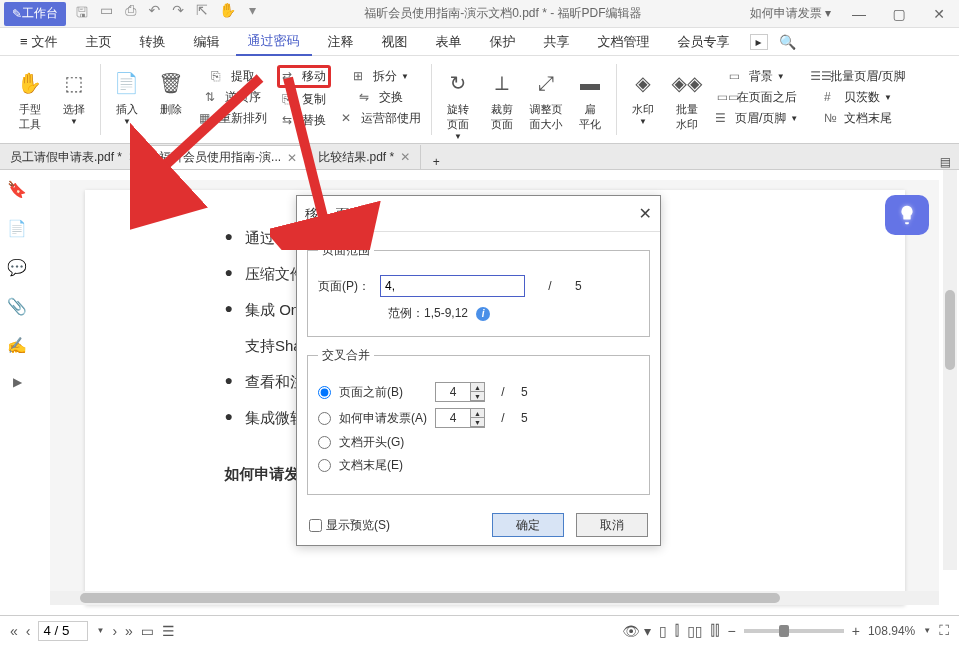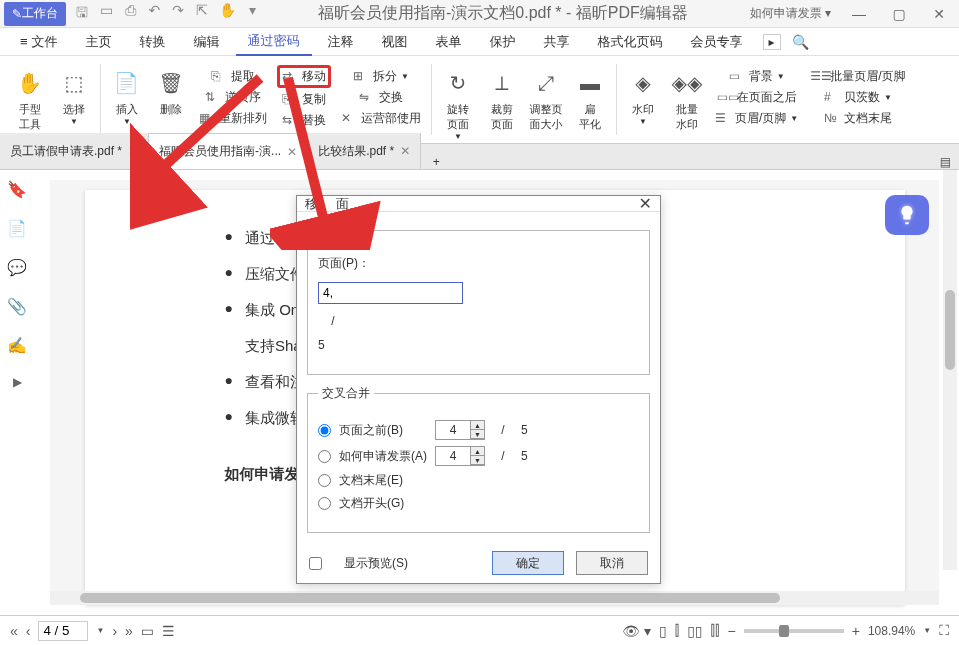--- a/index.html
+++ b/index.html
@@ -3,21 +3,21 @@
 <meta charset="utf-8">
 <style>
 * { box-sizing: border-box; margin: 0; padding: 0; font-family: "Microsoft YaHei", sans-serif; }
 body { background: #fff; width: 959px; height: 645px; overflow: hidden; position: relative; font-size: 12px; color: #333; }
 
 
 .titlebar { height: 28px; background: #f5f5f5; display: flex; align-items: center; border-bottom: 1px solid #e0e0e0; }
 .titlebar .brush-btn { background: #5a6fd8; color: #fff; height: 24px; margin-left: 4px; display: flex; align-items: center; padding: 0 8px; border-radius: 2px; }
 .titlebar .qa-icons { display: flex; gap: 12px; margin-left: 10px; }
 .titlebar .qa-icons span { color: #888; font-size: 14px; }
-.titlebar .title-text { flex: 1; text-align: center; color: #666; font-size: 16px; }
+.titlebar .title-text { flex: 1; text-align: center; color: #666; font-size: 12px; }
 .titlebar .user-text { color: #666; margin-right: 8px; }
 .titlebar .win-btns { display: flex; }
 .titlebar .win-btns span { width: 40px; text-align: center; color: #666; font-size: 14px; }
 
 
 .menubar { height: 28px; display: flex; align-items: center; padding: 0 8px; border-bottom: 1px solid #e0e0e0; gap: 4px; }
 .menubar .menu-item { padding: 4px 12px; font-size: 13px; color: #333; cursor: pointer; }
 .menubar .menu-item.active { color: #4a5fc8; border-bottom: 2px solid #4a5fc8; }
 .menubar .file-btn { display: flex; align-items: center; gap: 4px; }
 .menubar .nav-arrow { width: 18px; text-align: center; border: 1px solid #ccc; margin-left: 4px; }
@@ -30,21 +30,21 @@
 .ribbon .big-btn { display: flex; flex-direction: column; align-items: center; width: 36px; padding: 2px; }
 .ribbon .big-btn .ico { font-size: 20px; color: #555; height: 38px; display: flex; align-items: center; }
 .ribbon .big-btn .lbl { font-size: 11px; color: #333; text-align: center; white-space: nowrap; }
 .ribbon .small-row { display: flex; align-items: center; gap: 4px; padding: 1px 2px; font-size: 12px; color: #333; white-space: nowrap; }
 .ribbon .small-row .sico { width: 16px; color: #666; }
 .ribbon .col3 { display: flex; flex-direction: column; gap: 2px; height: 74px; justify-content: center;}
 .ribbon .red-box { border: 3px solid #e03030; border-radius: 3px; padding: 0 2px; background: rgba(255,255,255,0.5);}
 
 
 .doc-tabs { height: 26px; background: #eaeaea; display: flex; align-items: flex-end; border-bottom: 1px solid #ccc; }
-.doc-tabs .tab { height: 36px; padding: 0 10px; display: flex; align-items: center; font-size: 12px; border-right: 1px solid #ccc; background: #eaeaea; gap: 6px; }
+.doc-tabs .tab { height: 24px; padding: 0 10px; display: flex; align-items: center; font-size: 12px; border-right: 1px solid #ccc; background: #eaeaea; gap: 6px; }
 .doc-tabs .tab.active { background: #fff; border-top: 1px solid #ccc; }
 .doc-tabs .tab .x { color: #888; }
 .doc-tabs .add { width: 30px; text-align: center; }
 .doc-tabs .side-ico { margin-left: auto; margin-right: 8px; color: #555; }
 
 
 .sidenav { position: absolute; left: 0; top: 170px; width: 35px; height: 420px; background: #fff; display: flex; flex-direction: column; align-items: center; gap: 20px; padding-top: 10px; }
 .sidenav span { color: #555; font-size: 16px; }
 .sidenav .expand { font-size: 12px; color: #666; }
 
@@ -64,35 +64,35 @@
 
 .statusbar { position: absolute; bottom: 0; left: 0; right: 0; height: 30px; display: flex; align-items: center; border-top: 1px solid #ccc; padding: 0 10px; gap: 8px; font-size: 12px; color: #555; }
 .statusbar .page-input { width: 50px; height: 20px; border: 1px solid #ccc; padding: 0 4px; }
 .statusbar .spacer { flex: 1; }
 .statusbar .zoom-slider { width: 100px; height: 4px; background: #ccc; position: relative; }
 .statusbar .zoom-slider .knob { position: absolute; top: -4px; left: 35px; width: 10px; height: 12px; background: #888; border-radius: 2px;}
 .statusbar .ico { font-size: 14px; }
 
 
 .dialog { position: absolute; left: 296px; top: 195px; width: 365px; background: #fff; border: 1px solid #888; box-shadow: 0 2px 10px rgba(0,0,0,0.2); }
-.dialog .dlg-title { height: 16px; display: flex; align-items: center; padding: 0 8px; font-size: 13px; border-bottom: 1px solid #e0e0e0; text-align: right; }
+.dialog .dlg-title { height: 36px; display: flex; align-items: center; padding: 0 8px; font-size: 13px; border-bottom: 1px solid #e0e0e0; text-align: right; }
 .dialog .dlg-title .close { margin-left: auto; font-size: 16px; color: #444; }
 .dialog fieldset { border: 1px solid #bbb; margin: 10px 10px; padding: 12px 10px 14px; }
 .dialog fieldset legend { font-size: 12px; padding: 0 4px; }
-.dialog .row { display: flex; align-items: flex-start; gap: 10px; font-size: 12px; margin: 4px 0 8px; flex-direction: column; }
+.dialog .row { display: flex; align-items: center; gap: 10px; font-size: 12px; margin: 4px 0 8px; }
 .dialog .row input[type=text] { height: 22px; border: 1px solid #4a5fc8; padding: 0 4px; font-size: 12px; }
 .dialog .example { font-size: 12px; color: #333; padding-left: 70px; display: flex; align-items: center; gap: 8px; }
 .dialog .info-ico { display: inline-flex; width: 14px; height: 14px; background: #4a8fe8; color: #fff; border-radius: 50%; align-items: center; justify-content: center; font-size: 10px; font-style: italic; font-weight: bold;}
 .dialog .radio-row { display: flex; align-items: center; gap: 8px; font-size: 12px; margin: 6px 0; }
 .dialog .radio-row .spin { display: inline-flex; width: 50px; height: 20px; border: 1px solid #999; align-items: center;}
 .dialog .radio-row .spin .val { flex: 1; text-align: center; }
 .dialog .radio-row .spin .arrows { width: 14px; display: flex; flex-direction: column; border-left: 1px solid #999;}
 .dialog .radio-row .spin .arrows span { height: 9px; font-size: 7px; text-align: center; line-height: 9px; background: #eee; border-bottom: 1px solid #999;}
 .dialog .dlg-bottom { display: flex; align-items: center; padding: 8px 12px; gap: 12px; }
-.dialog .dlg-bottom .checkbox { display: flex; align-items: center; gap: 22px; font-size: 12px; }
+.dialog .dlg-bottom .checkbox { display: flex; align-items: center; gap: 4px; font-size: 12px; }
 .dialog .dlg-bottom .btn { width: 72px; height: 24px; border: 1px solid #888; background: #f0f0f0; text-align: center; line-height: 22px; font-size: 12px; }
 .dialog .dlg-bottom .btn.primary { background: #d8e4f5; border-color: #4a7fc8; }
 
 
 .red-arrow { position: absolute; pointer-events: none; }
 
 
 .hint-bulb { position: absolute; right: 30px; top: 195px; width: 44px; height: 40px; background: #6474e6; border-radius: 10px; display: flex; align-items: center; justify-content: center;}
 .hint-bulb svg { filter: drop-shadow(0 0 2px rgba(255,255,255,0.6)); }
 </style>
@@ -127,21 +127,21 @@
   <div class="file-btn menu-item">≡ <span>文件</span></div>
   <div class="menu-item">主页</div>
   <div class="menu-item">转换</div>
   <div class="menu-item">编辑</div>
   <div class="menu-item active">通过密码</div>
   <div class="menu-item">注释</div>
   <div class="menu-item">视图</div>
   <div class="menu-item">表单</div>
   <div class="menu-item">保护</div>
   <div class="menu-item">共享</div>
-  <div class="menu-item">格式化页码</div>
+  <div class="menu-item">文档管理</div>
   <div class="menu-item">会员专享</div>
   <div class="nav-arrow">▸</div>
   <div class="search-ico">🔍</div>
 </div>
 
 <div class="ribbon">
   <div class="ribbon-group">
     <div class="big-btn">
         <span class="ico">✋</span>
         <span class="lbl" style="white-space:pre">手型
@@ -364,20 +364,24 @@
     <span style="white-space:pre">移     面</span>
     <span class="close">✕</span>
   </div>
   <fieldset>
     <legend>页面范围</legend>
     <div class="row">
       <span>页面(P)：</span>
       <input type="text" style="width: 145px;" value="4,">
       <span style="width:30px;text-align:center">/</span>
       <span>5</span>
+    </div>
+    <div class="example">
+      <span>范例：1,5-9,12</span>
+      <span class="info-ico">i</span>
     </div>
   </fieldset>
   <fieldset>
     <legend>交叉合并</legend>
     <div class="radio-row">
       <input type="radio" checked="" style="">
         <span style="width:88px">页面之前(B)</span>
       <span class="spin">
           <span class="val">4</span>
           <span class="arrows">
@@ -396,25 +400,25 @@
           <span class="arrows">
             <span>▲</span>
             <span>▼</span>
           </span>
         </span>
       <span style="width:20px;text-align:center">/</span>
       <span>5</span>
     </div>
     <div class="radio-row">
       <input type="radio" style="">
-        <span>文档末尾(E)</span>
+        <span>文档开头(G)</span>
     </div>
     <div class="radio-row">
       <input type="radio" style="">
-        <span>文档开头(G)</span>
+        <span>文档末尾(E)</span>
     </div>
   </fieldset>
   <div class="dlg-bottom">
     <label class="checkbox">
         <input type="checkbox" style="">
         <span>显示预览(S)</span>
       </label>
     <div style="flex:1"></div>
     <div class="btn primary">确定</div>
     <div class="btn">取消</div>

